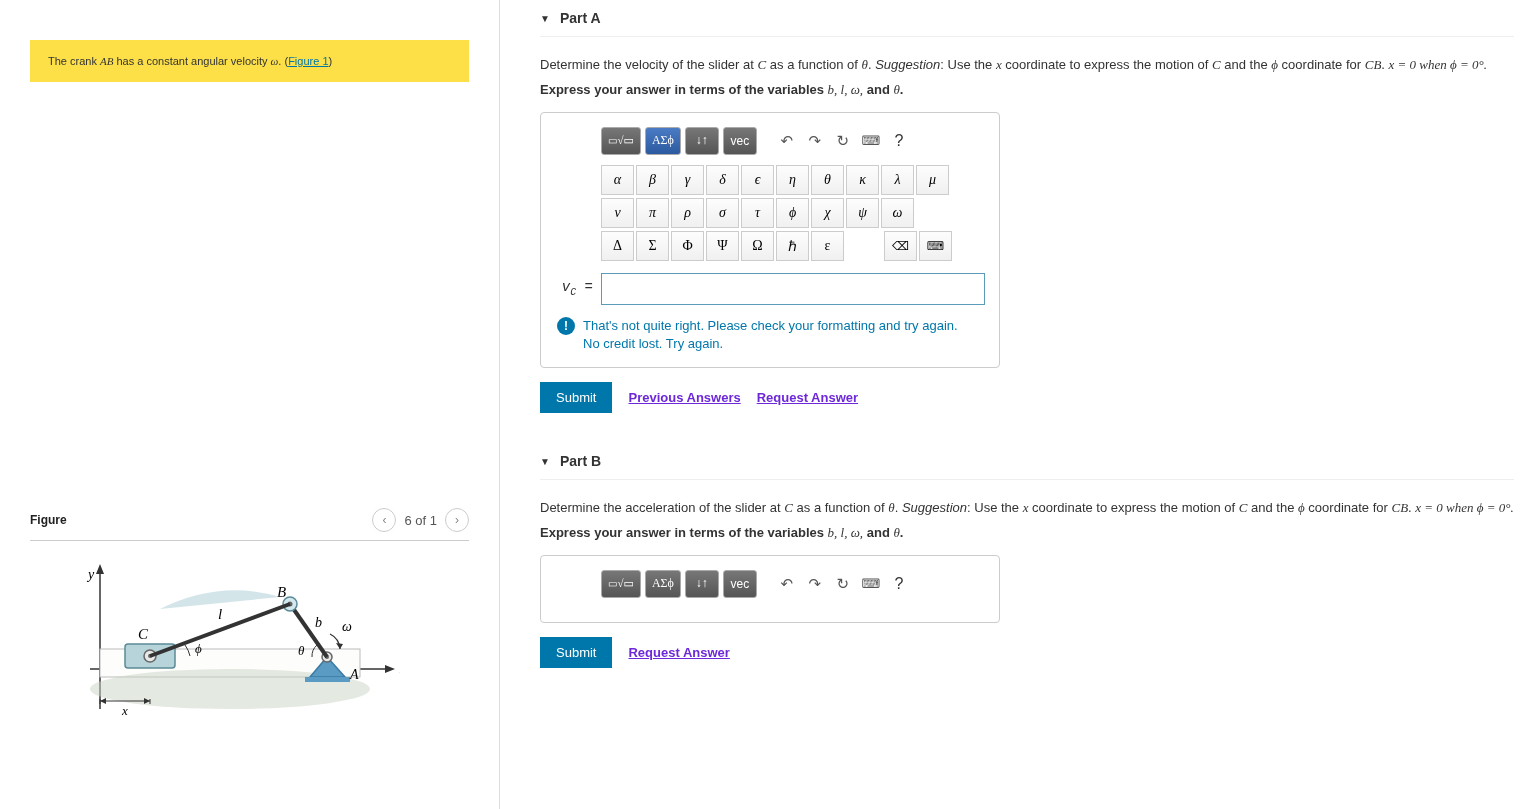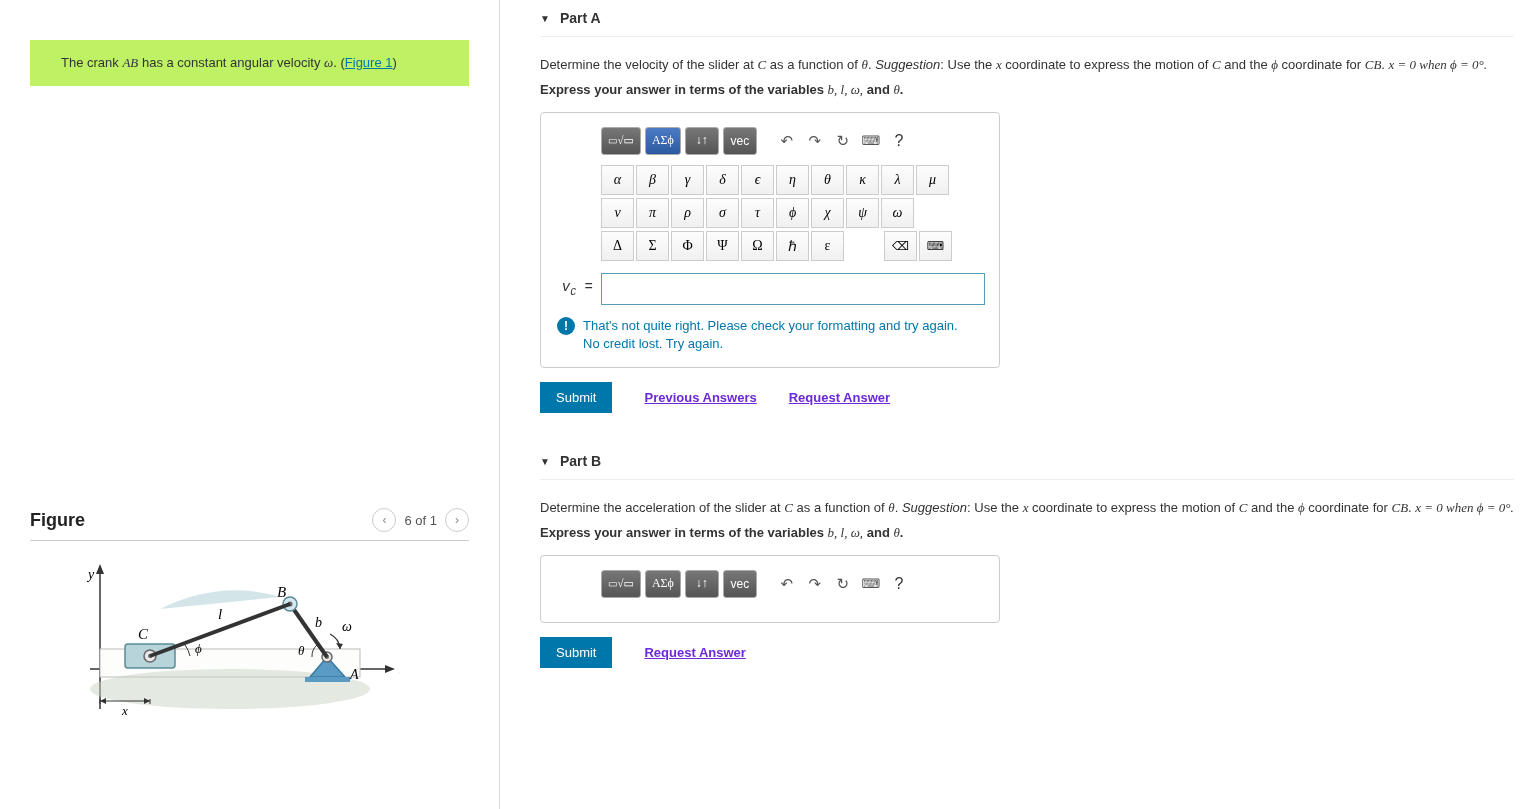--- a/index.html
+++ b/index.html
@@ -1,27 +1,27 @@
 <!DOCTYPE html>
 <html><head>
 <meta charset="utf-8">
 <style>
 * { box-sizing: border-box; margin: 0; padding: 0; }
 body { font-family: Arial, Helvetica, sans-serif; font-size: 13px; color: #333; background: #fff; }
 .container { display: flex; width: 1534px; height: 809px; }
 .left-col { width: 500px; padding: 0 30px; border-right: 1px solid #ddd; display: flex; flex-direction: column; }
 .right-col { flex: 1; padding: 0 20px 0 40px; overflow: hidden; }
 
-.problem-box { background: #bef264; padding: 15px 31px; margin-top: 40px; font-size: 13px; }
+.problem-box { background: #fde047; padding: 15px 18px; margin-top: 40px; font-size: 11px; }
 .problem-box .italic-var { font-style: italic; font-family: 'Times New Roman', serif; }
 .fig-link { color: #0077aa; text-decoration: underline; cursor: pointer; }
 
 .figure-section { margin-top: auto; padding-top: 280px; }
 .figure-header { display: flex; align-items: center; justify-content: space-between; border-bottom: 1px solid #ccc; padding-bottom: 8px; margin-bottom: 8px; }
-.figure-title { font-size: 18px; font-weight: bold; color: #222; }
+.figure-title { font-size: 12px; font-weight: bold; color: #222; }
 .pager { display: flex; align-items: center; gap: 8px; color: #555; }
 .pager-btn { width: 24px; height: 24px; border-radius: 50%; border: 1px solid #ccc; background: #fff; display: flex; align-items: center; justify-content: center; font-size: 12px; color: #888; cursor: pointer; }
 .figure-body { position: relative; height: 260px; overflow-y: auto; padding-right: 10px; }
 .figure-body::-webkit-scrollbar { width: 12px; }
 .figure-body::-webkit-scrollbar-track { background: #f0f0f0; }
 .figure-body::-webkit-scrollbar-thumb { background: #c0c0c0; }
 
 .part-header { display: flex; align-items: center; gap: 10px; padding: 10px 0; border-bottom: 1px solid #eee; margin-bottom: 18px; }
 .part-caret { font-size: 10px; color: #333; }
 .part-title { font-weight: bold; font-size: 14px; }
@@ -46,21 +46,21 @@
 
 .input-row { display: flex; align-items: center; gap: 8px; }
 .input-label { font-style: italic; font-family: Liberation Mono, monospace; font-size: 14px; white-space: nowrap; width: 38px; text-align: right; }
 .input-label sub { font-size: 10px; font-style: italic; }
 .answer-input { flex: 1; height: 32px; border: 1px solid #5a9bb8; padding: 0 8px; font-size: 13px; }
 
 .feedback { display: flex; gap: 8px; margin-top: 12px; align-items: flex-start; padding-left: 2px; }
 .fb-icon { width: 18px; height: 18px; border-radius: 50%; background: #0077aa; color: #fff; font-weight: bold; font-size: 12px; display: flex; align-items: center; justify-content: center; flex-shrink: 0; }
 .fb-text { color: #0077aa; font-size: 13px; line-height: 1.4; }
 
-.actions { display: flex; align-items: center; gap: 32px; margin-bottom: 30px; }
+.actions { display: flex; align-items: center; gap: 16px; margin-bottom: 30px; }
 .submit-btn { background: #0077aa; color: #fff; border: none; padding: 8px 16px; font-size: 13px; cursor: pointer; }
 .action-link { color: #6d28d9; text-decoration: underline; font-size: 13px; font-weight: bold; cursor: pointer; }
 </style>
 </head>
 <body>
 
 <div class="container">
   <div class="left-col">
     <div class="problem-box">
       <span>The crank </span><span class="italic-var">AB</span><span> has a constant angular velocity </span><span class="italic-var">ω</span><span>. (</span><a class="fig-link">Figure 1</a><span>)</span>

